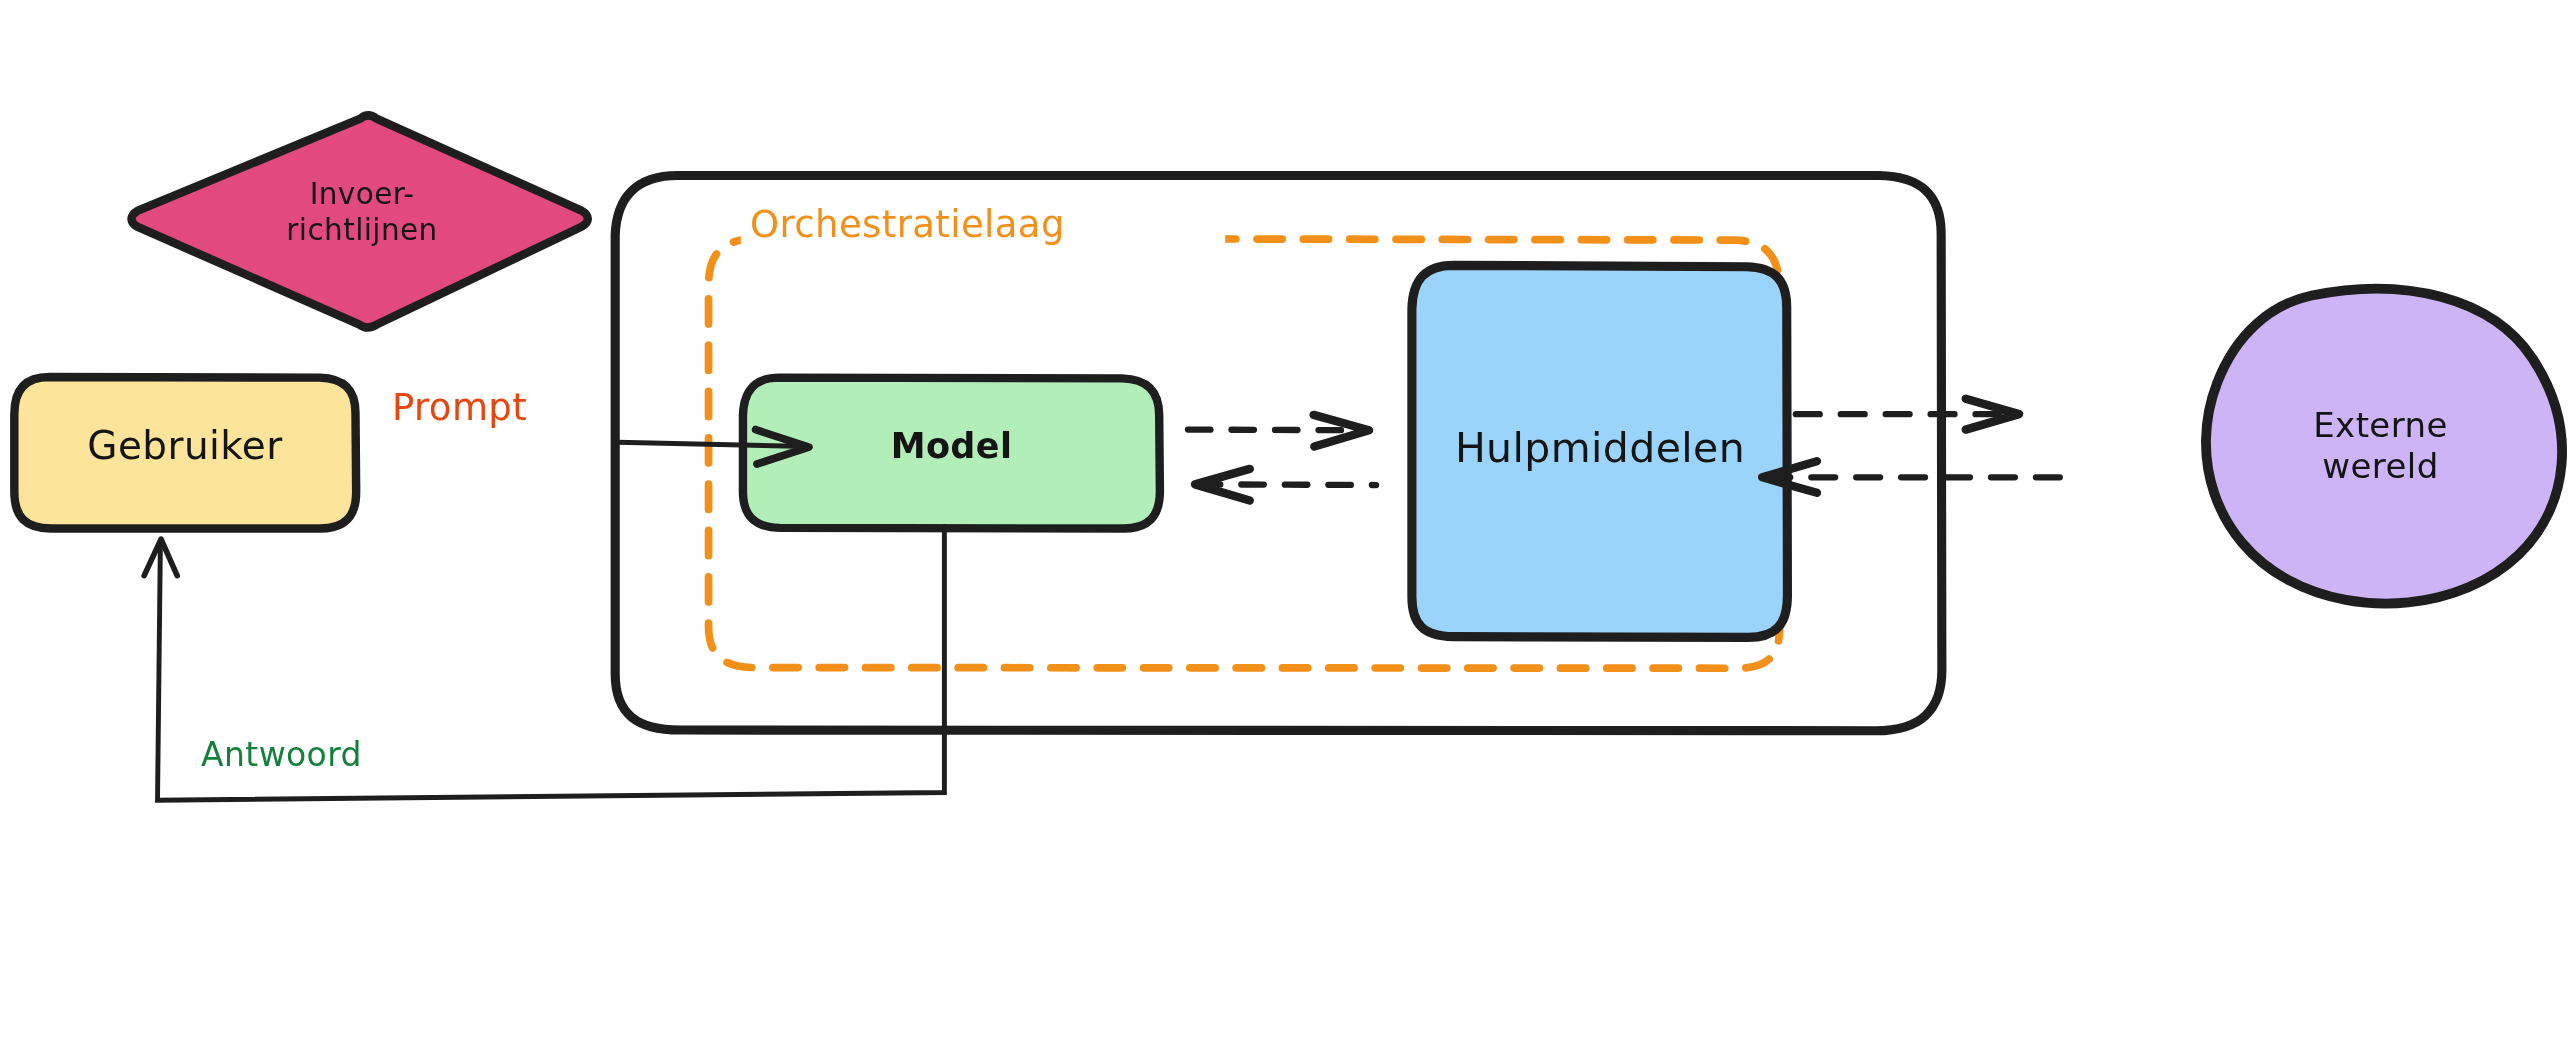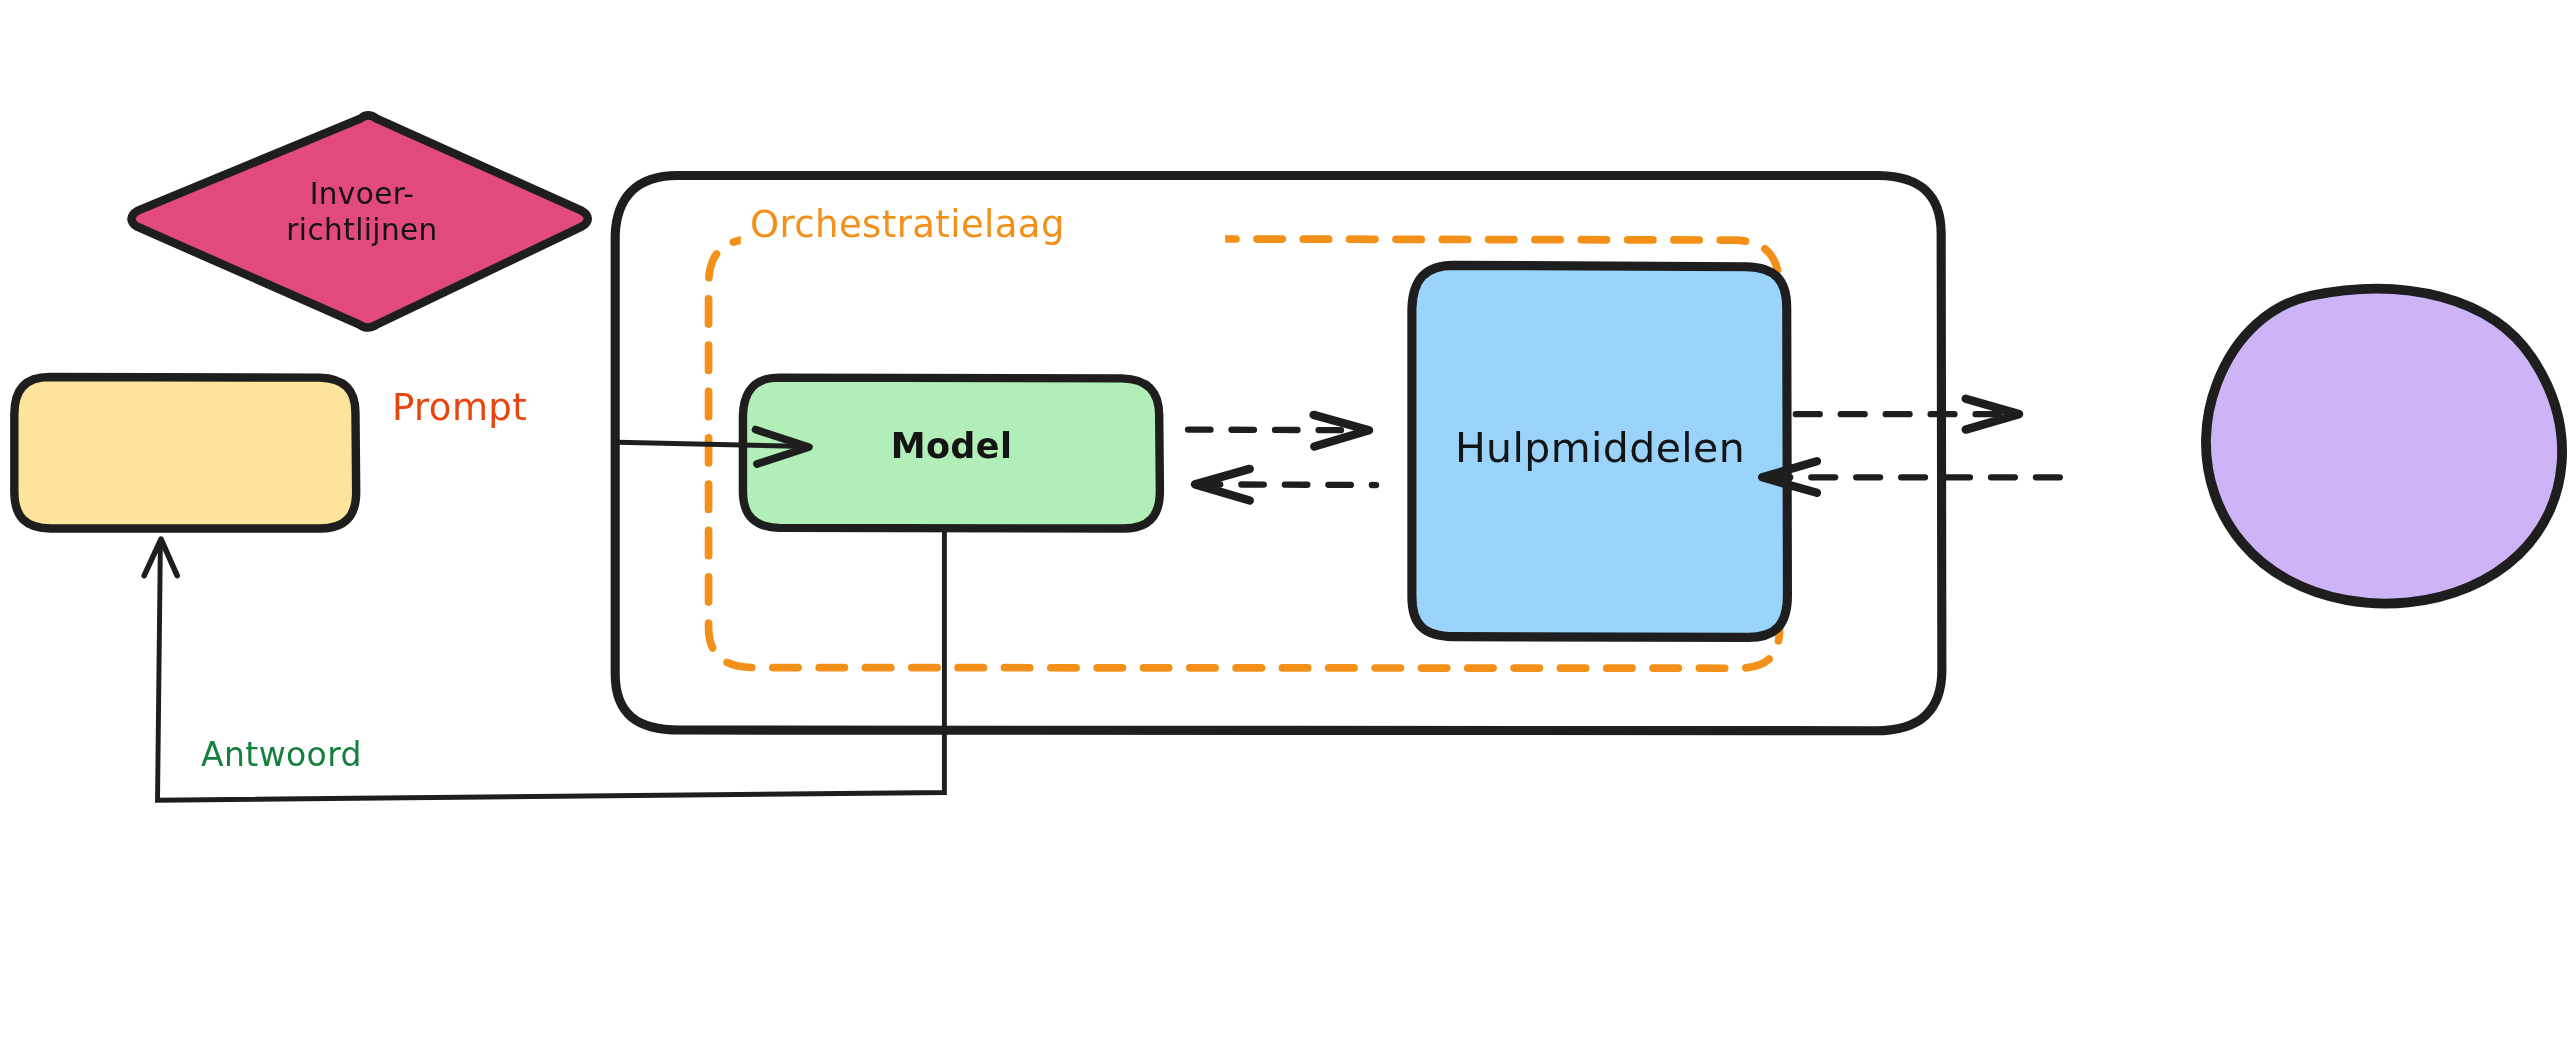--- a/index.html
+++ b/index.html
@@ -169,25 +169,30 @@
       <path d="M 205 820 L 229 768 L 252 820" fill="none" stroke="#1e1e1e" stroke-width="8" stroke-linecap="round" stroke-linejoin="round"></path>
     </g>
 
   </svg>
 
   <div class="node-label" style="left:211px; top:160px; width:302px; height:105px; font-size:29.5px; flex-direction:column;">
     <span>Invoer-</span>
     <span>richtlijnen</span>
   </div>
 
+  <div class="node-label" style="left:14px; top:425px; width:342px; height:42px; font-size:39px;">Gebruiker</div>
 
   <div class="node-label" style="left:743px; top:425px; width:417px; height:42px; font-size:35px;font-weight:bold;">Model</div>
 
   <div class="node-label" style="left:1412px; top:428px; width:376px; height:39px; font-size:41px;">Hulpmiddelen</div>
 
+  <div class="node-label" style="left:2219px; top:397px; width:323px; height:98px; font-size:34px; flex-direction:column;">
+    <span>Externe</span>
+    <span>wereld</span>
+  </div>
 
   <div class="edge-label" style="left:750px; top:191px; font-size:37px; color:#f39019;">Orchestratielaag</div>
 
   <div class="edge-label" style="left:392px; top:374px; font-size:37px; color:#e8460f;">Prompt</div>
 
   <div class="edge-label" style="left:201px; top:723px; font-size:33px; color:#15803d;">Antwoord</div>
 
 </div>
 
 

